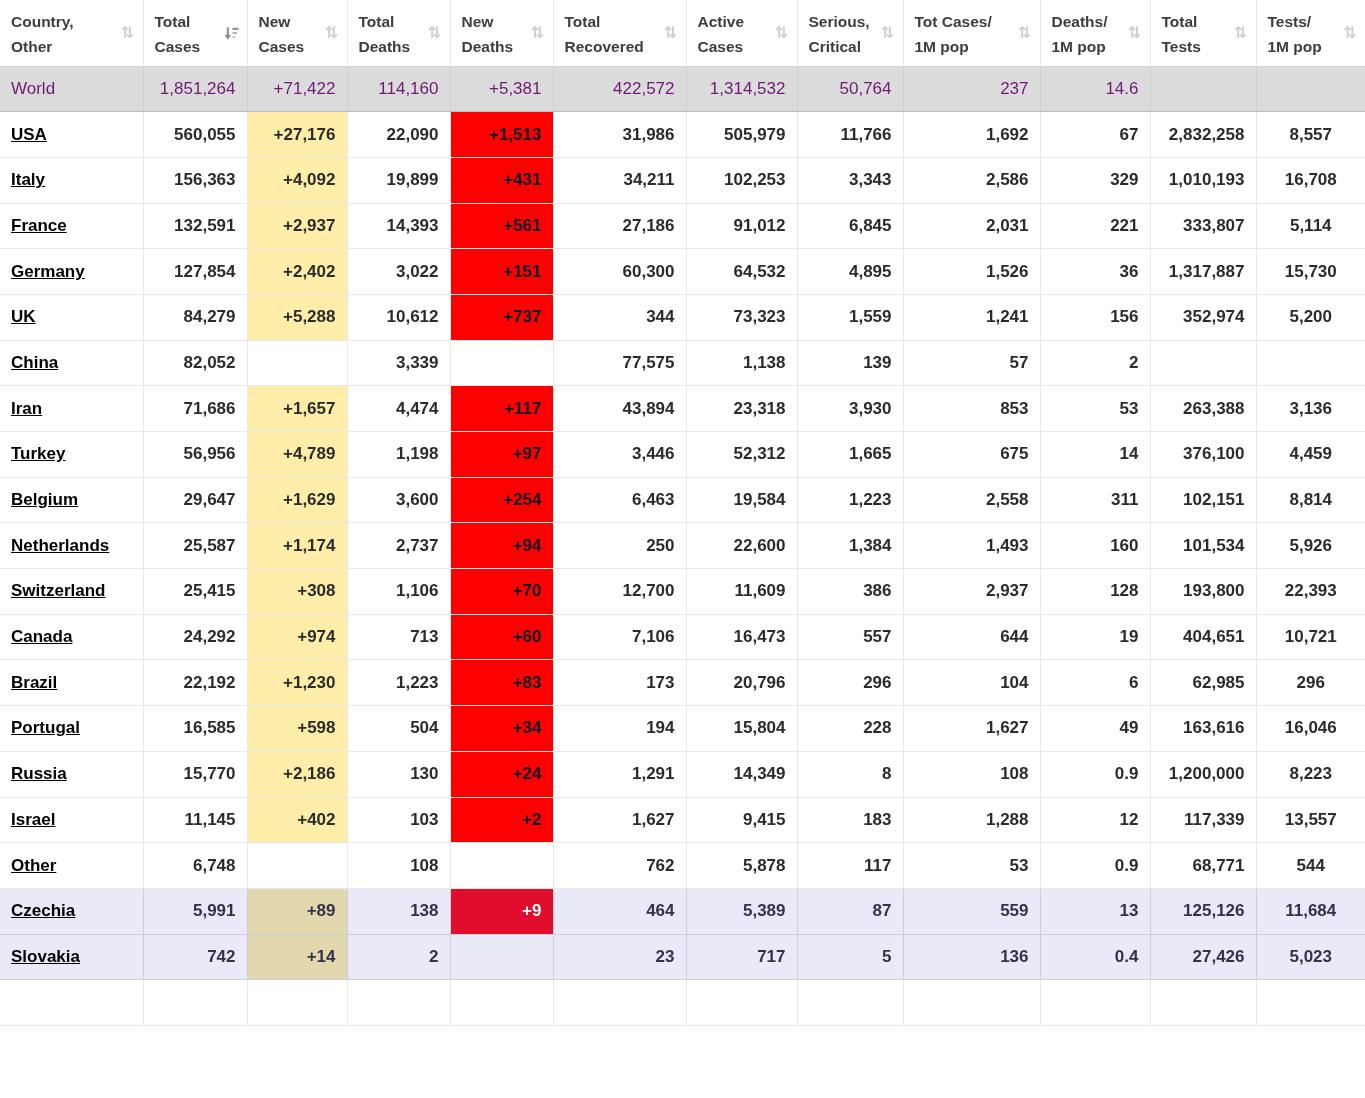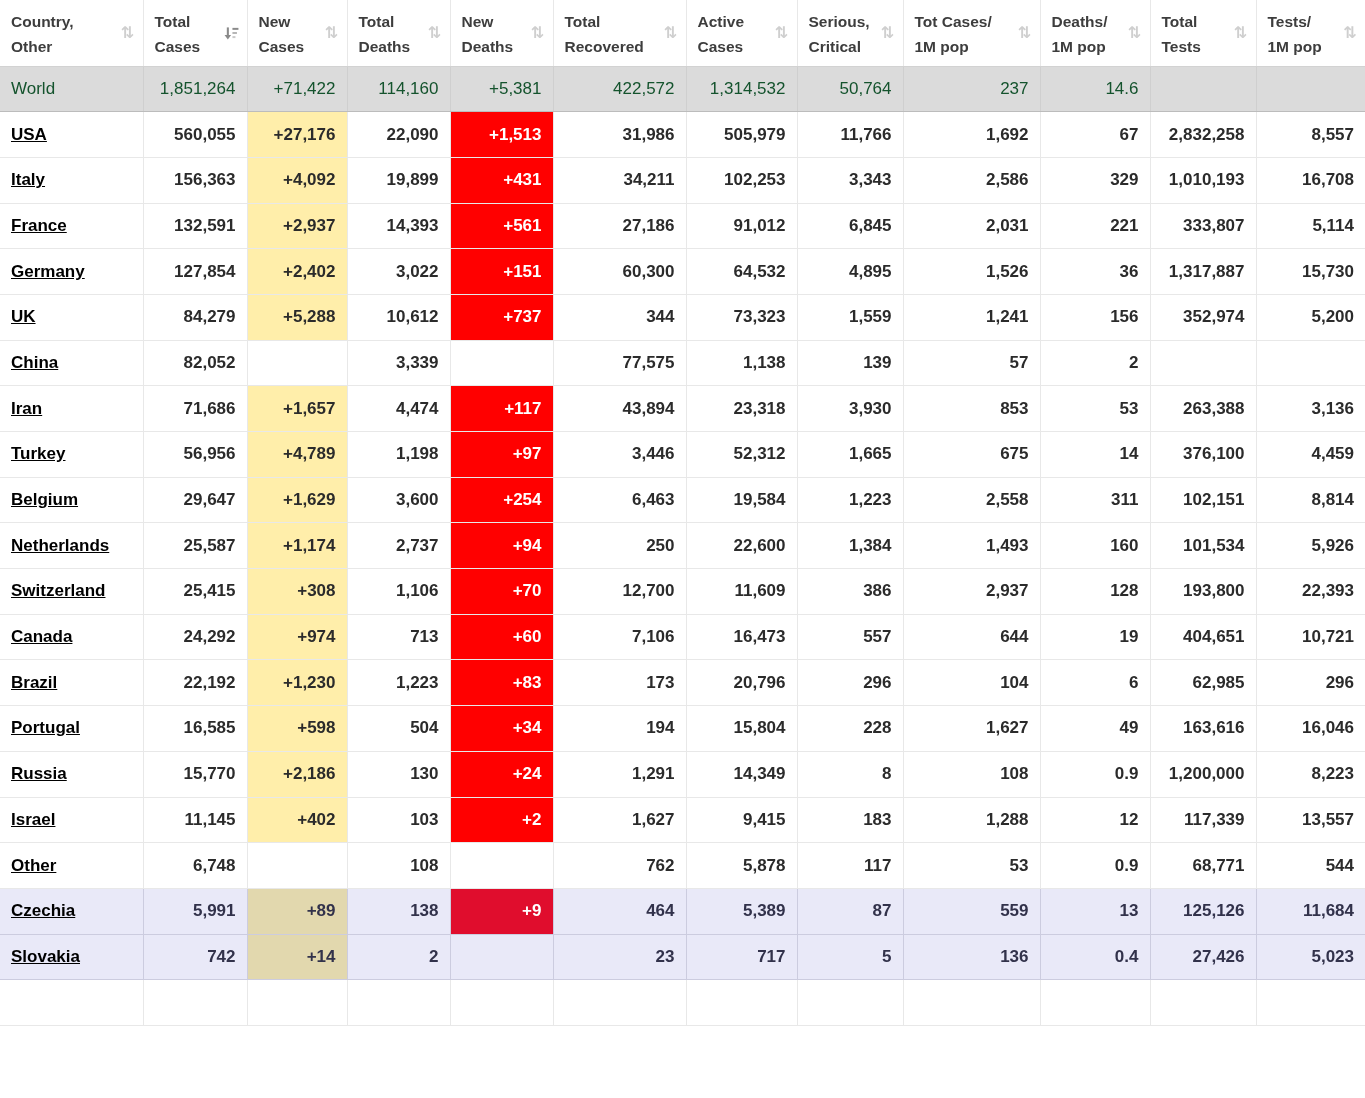--- a/index.html
+++ b/index.html
@@ -20,32 +20,32 @@
   .th-sort  { font-family:"DejaVu Sans", sans-serif; color:#cfcfcf; font-size:16px;
               line-height:1; padding-bottom:3px; }
   .th-sort.active svg { display:block; }
 
   td {
     height:45.7px; padding:0 11px; border:1px solid #e8e8e8;
     font-size:17px; font-weight:700; color:#2b2b2b; text-align:right;
     white-space:nowrap; overflow:hidden;
   }
   td:first-child { border-left:none; }
-  td:last-child  { border-right:none; }
+  td:last-child  { border-right:none;text-align:center; }
   td.country-cell { text-align:left; }
   a.country-link { color:#000000; font-weight:700; text-decoration:underline; cursor:pointer; }
 
-  tr.world td { background:#dbdbdb; font-weight:400; color:#14532d;
+  tr.world td { background:#dbdbdb; font-weight:400; color:#701a75;
                 border-top:1px solid #ababab; border-bottom:1px solid #bcbcbc;
                 border-left-color:#cfcfcf; border-right-color:#cfcfcf; }
   tr.world td:first-child { border-left:none; }
   tr.world td:last-child { border-right:none; }
 
   td.hl-yellow { background:#ffeeaa; }
-  td.hl-red    { background:#ff0000; color:#ffffff; }
+  td.hl-red    { background:#ff0000; color:#0f172a; }
 
   tr.lavender td { background:#e9e9f8; border-color:#ccccdf; color:#32324b; }
   tr.lavender td.hl-yellow { background:#e2d8ae; }
   tr.lavender td.hl-red    { background:#e00d2d; color:#ffffff; }
 
   tr.partial td { background:#ffffff; border-color:#e8e8e8; }
 </style>
 </head>
 <body>
 

